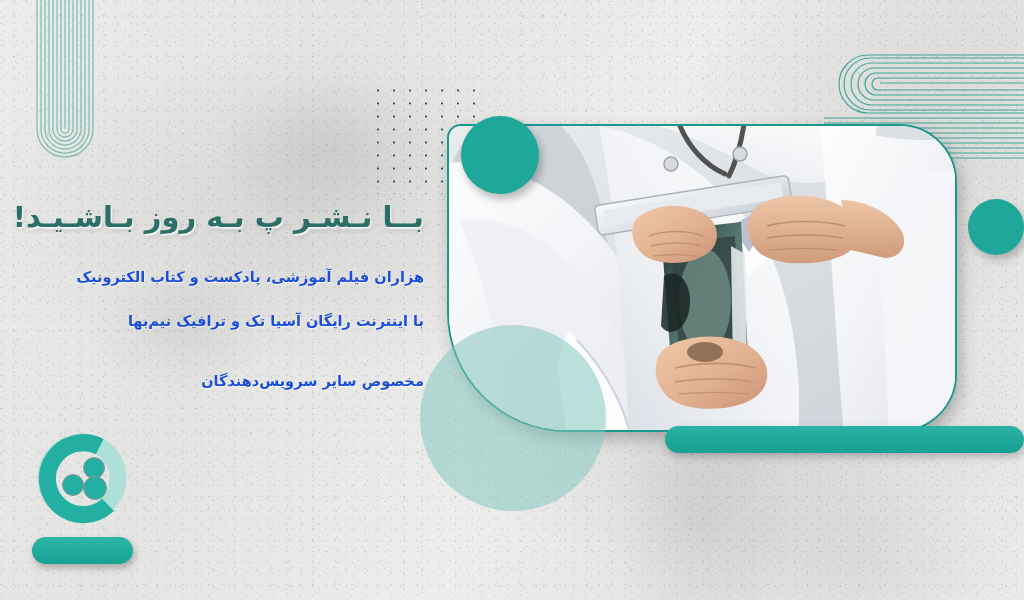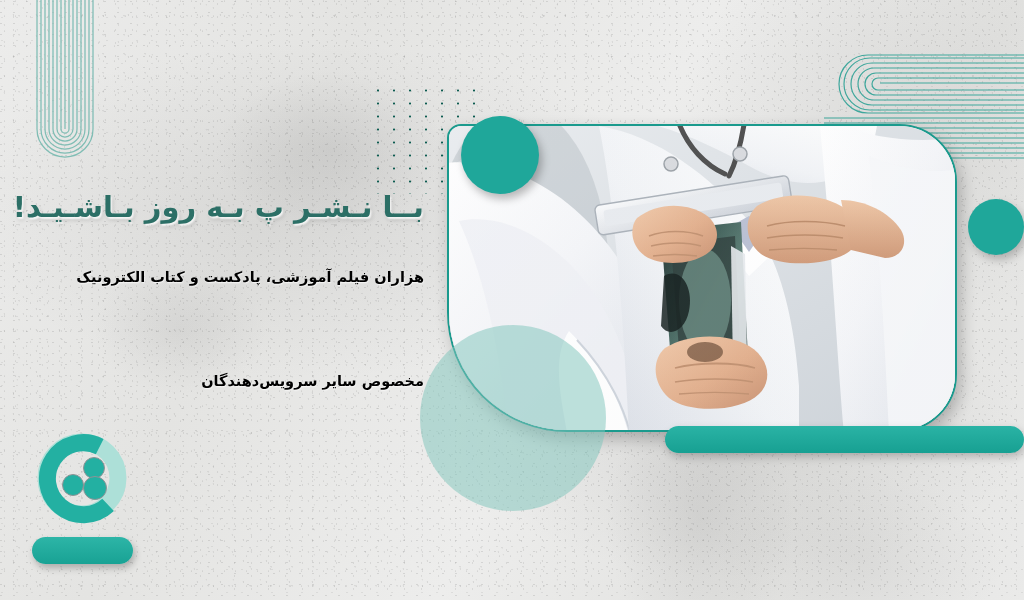--- a/index.html
+++ b/index.html
@@ -97,40 +97,40 @@
     border-radius:14px;
     background:linear-gradient(180deg,#2ab3a5 0%,#17a092 100%);
     box-shadow:2px 4px 8px rgba(0,0,0,.22);
   }
 
   
   .hlines { position:absolute; left:824px; top:52px; width:200px; height:110px; }
 
   
   .headline {
-    position:absolute; right:600px; top:190px;
+    position:absolute; right:600px; top:200px;
     width:410px;
     text-align:right;
     direction:rtl;
     font-size:29px;
     font-weight:bold;
     color:#2c6f66;
     letter-spacing:2px;
     white-space:nowrap;
     text-shadow:1.5px 2px 2px rgba(255,255,255,.85), 2px 3px 4px rgba(0,0,0,.16);
   }
   .sub {
     position:absolute;
     right:600px;
     width:410px;
     text-align:right;
     direction:rtl;
     font-size:14.5px;
     font-weight:bold;
-    color:#000000;
+    color:#1d4ed8;
     white-space:nowrap;
     text-shadow:0.5px 1px 1.5px rgba(255,255,255,.8);
   }
   .sub1 { top:269px; }
   .sub2 { top:313px; }
   .sub3 { top:373px; }
 
   
   .logo { position:absolute; left:36px; top:432px; width:92px; height:92px; }
   .logo-bar {
@@ -298,20 +298,21 @@
   <div class="circle-soft"></div>
 
   <div class="circle-solid-main"></div>
   <div class="circle-right"></div>
 
   <div class="bar-bottom"></div>
 
   <div class="headline">بــا نـشـر پ بـه روز بـاشـیـد!</div>
 
   <div class="sub sub1">هزاران فیلم آموزشی، پادکست و کتاب الکترونیک</div>
+  <div class="sub sub2">با اینترنت رایگان آسیا تک و ترافیک نیم‌بها</div>
   <div class="sub sub3">مخصوص سایر سرویس‌دهندگان</div>
 
   <div class="logo">
     <svg width="92" height="92" viewBox="0 0 92 92">
       <g filter="none">
 
         <circle cx="46" cy="46" r="36" fill="none" stroke="#ade0d8" stroke-width="17"></circle>
 
         <path d="M 63.7 14.6 A 36 36 0 1 0 72.1 72.9" fill="none" stroke="#23b0a2" stroke-width="17" stroke-linecap="butt"></path>
 

